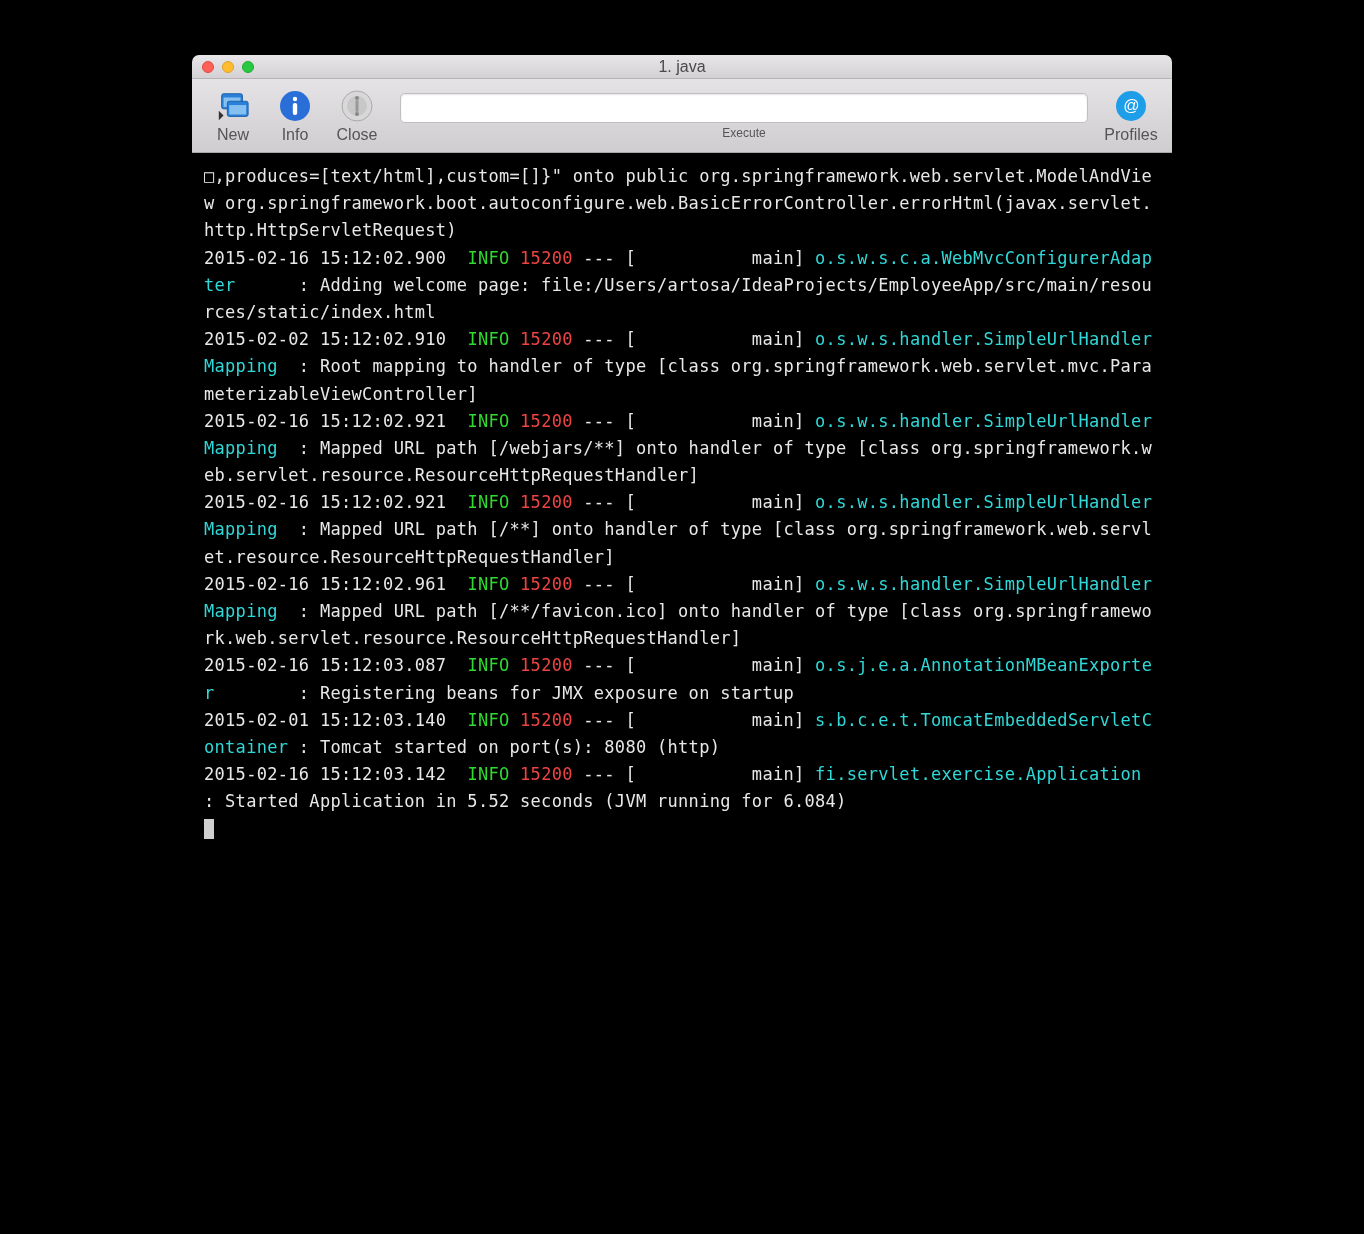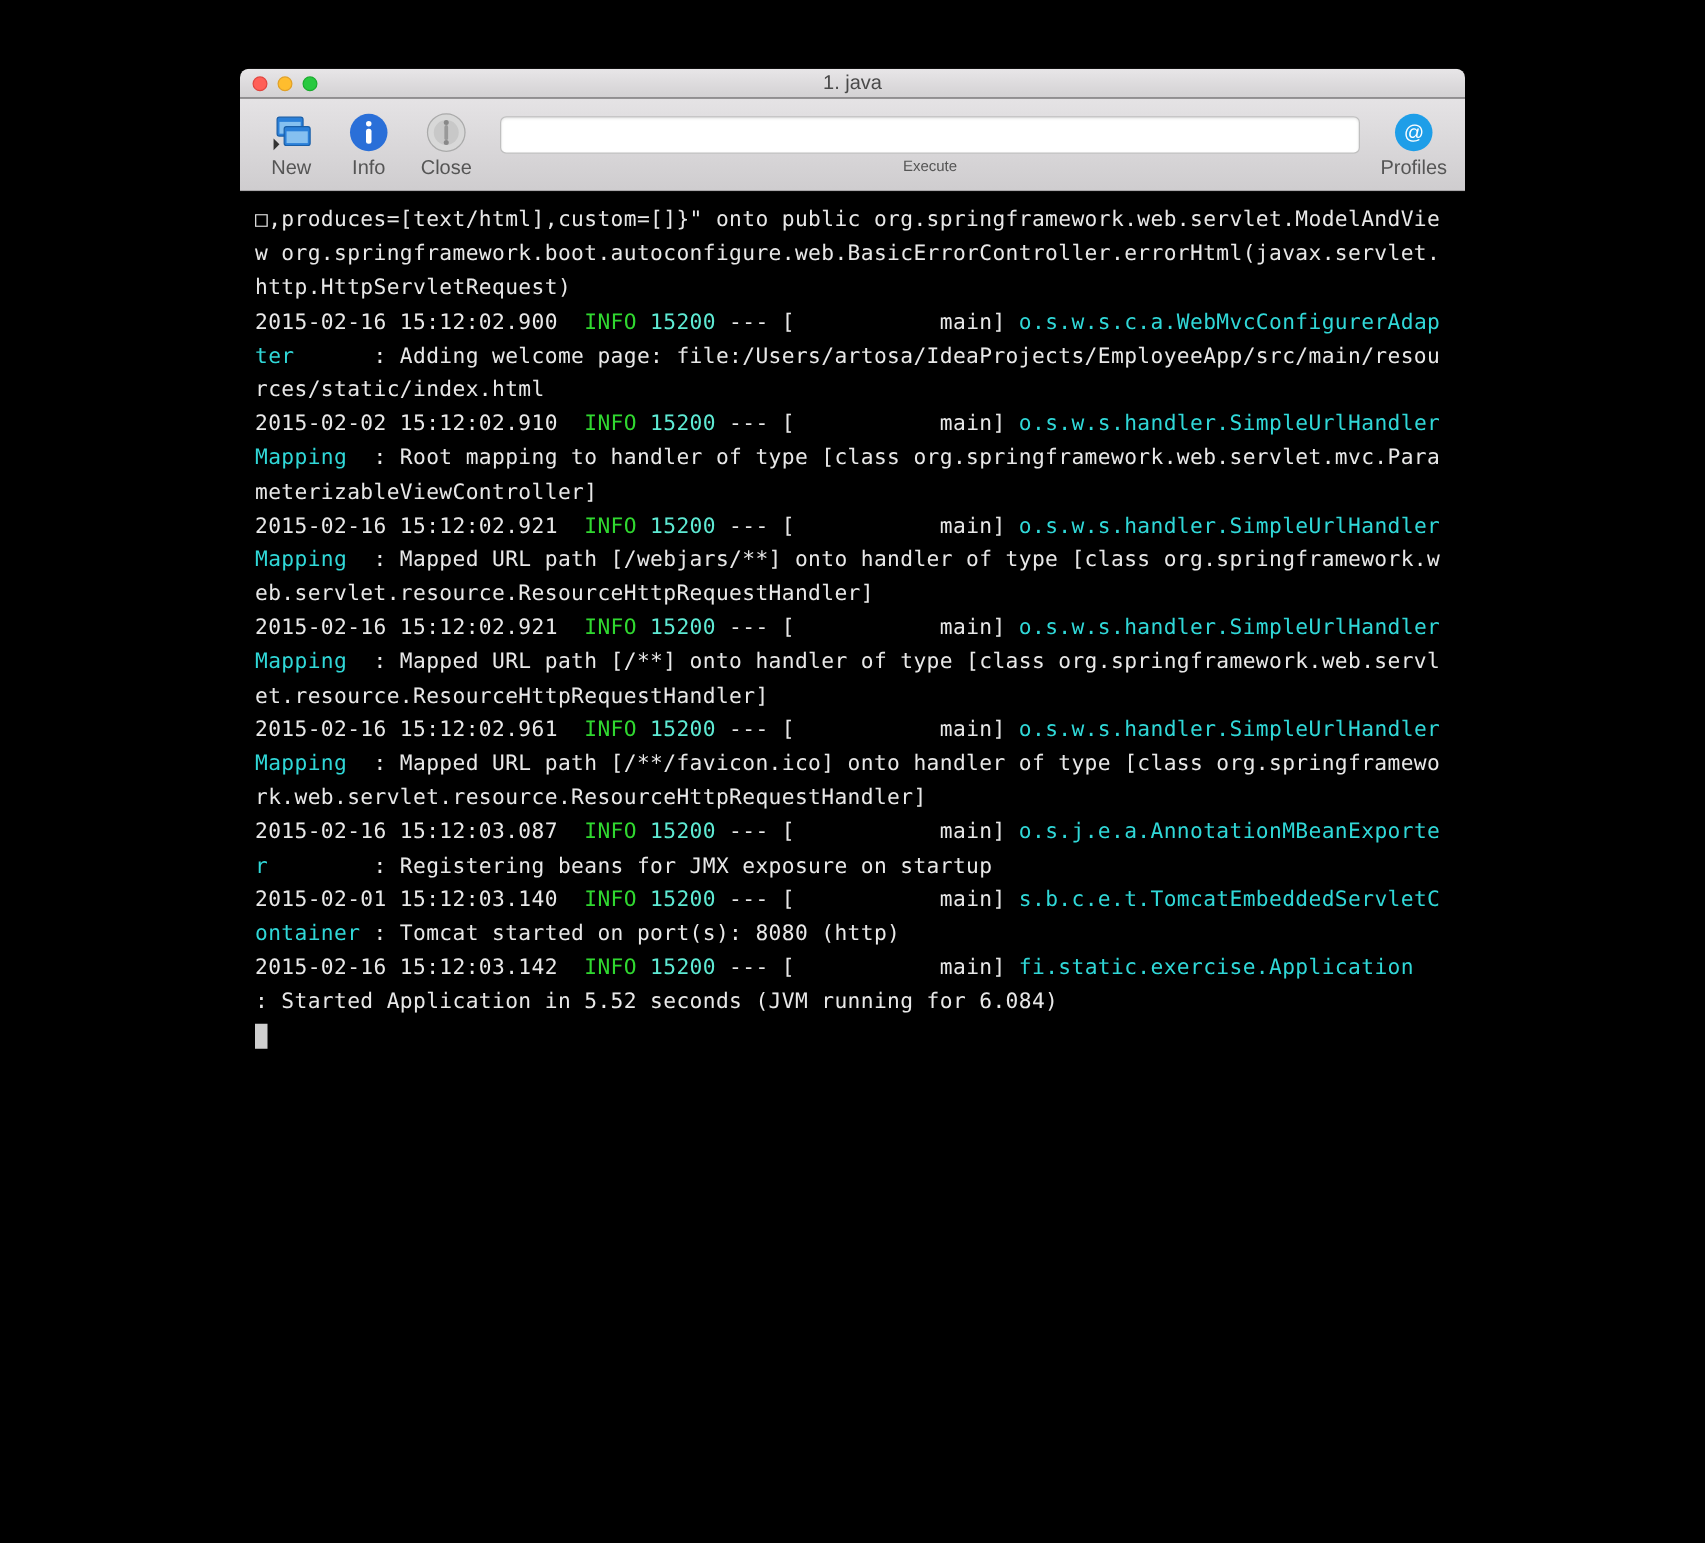--- a/index.html
+++ b/index.html
@@ -111,21 +111,21 @@
     font-size: 17px;
     line-height: 1.60;
     color: #e8e8e8;
     min-height: 760px;
     white-space: pre-wrap;
     word-break: break-all;
     letter-spacing: 0.3px;
   }
   .c-w { color: #e8e8e8; }
   .c-g { color: #30d830; }
-  .c-m { color: #5eead4; }
+  .c-m { color: #ef4444; }
   .c-c { color: #30d8d8; }
   .cursor {
     display: inline-block;
     width: 10px;
     height: 20px;
     background: #cfcfcf;
     vertical-align: text-bottom;
   }
 </style>
 </head>
@@ -196,15 +196,15 @@
   </div>
 
   <div class="terminal" id="terminal"><span class="c-w">□,produces=[text/html],custom=[]}" onto public org.springframework.web.servlet.ModelAndView org.springframework.boot.autoconfigure.web.BasicErrorController.errorHtml(javax.servlet.http.HttpServletRequest)
 </span><span class="c-w">2015-02-16 15:12:02.900  </span><span class="c-g">INFO</span><span class="c-w"> </span><span class="c-m">15200</span><span class="c-w"> --- [           main] </span><span class="c-c">o.s.w.s.c.a.WebMvcConfigurerAdapter     </span><span class="c-w"> : Adding welcome page: file:/Users/artosa/IdeaProjects/EmployeeApp/src/main/resources/static/index.html
 </span><span class="c-w">2015-02-02 15:12:02.910  </span><span class="c-g">INFO</span><span class="c-w"> </span><span class="c-m">15200</span><span class="c-w"> --- [           main] </span><span class="c-c">o.s.w.s.handler.SimpleUrlHandlerMapping </span><span class="c-w"> : Root mapping to handler of type [class org.springframework.web.servlet.mvc.ParameterizableViewController]
 </span><span class="c-w">2015-02-16 15:12:02.921  </span><span class="c-g">INFO</span><span class="c-w"> </span><span class="c-m">15200</span><span class="c-w"> --- [           main] </span><span class="c-c">o.s.w.s.handler.SimpleUrlHandlerMapping </span><span class="c-w"> : Mapped URL path [/webjars/**] onto handler of type [class org.springframework.web.servlet.resource.ResourceHttpRequestHandler]
 </span><span class="c-w">2015-02-16 15:12:02.921  </span><span class="c-g">INFO</span><span class="c-w"> </span><span class="c-m">15200</span><span class="c-w"> --- [           main] </span><span class="c-c">o.s.w.s.handler.SimpleUrlHandlerMapping </span><span class="c-w"> : Mapped URL path [/**] onto handler of type [class org.springframework.web.servlet.resource.ResourceHttpRequestHandler]
 </span><span class="c-w">2015-02-16 15:12:02.961  </span><span class="c-g">INFO</span><span class="c-w"> </span><span class="c-m">15200</span><span class="c-w"> --- [           main] </span><span class="c-c">o.s.w.s.handler.SimpleUrlHandlerMapping </span><span class="c-w"> : Mapped URL path [/**/favicon.ico] onto handler of type [class org.springframework.web.servlet.resource.ResourceHttpRequestHandler]
 </span><span class="c-w">2015-02-16 15:12:03.087  </span><span class="c-g">INFO</span><span class="c-w"> </span><span class="c-m">15200</span><span class="c-w"> --- [           main] </span><span class="c-c">o.s.j.e.a.AnnotationMBeanExporter       </span><span class="c-w"> : Registering beans for JMX exposure on startup
 </span><span class="c-w">2015-02-01 15:12:03.140  </span><span class="c-g">INFO</span><span class="c-w"> </span><span class="c-m">15200</span><span class="c-w"> --- [           main] </span><span class="c-c">s.b.c.e.t.TomcatEmbeddedServletContainer</span><span class="c-w"> : Tomcat started on port(s): 8080 (http)
-</span><span class="c-w">2015-02-16 15:12:03.142  </span><span class="c-g">INFO</span><span class="c-w"> </span><span class="c-m">15200</span><span class="c-w"> --- [           main] </span><span class="c-c">fi.static.exercise.Application          </span><span class="c-w"> : Started Application in 5.52 seconds (JVM running for 6.084)
+</span><span class="c-w">2015-02-16 15:12:03.142  </span><span class="c-g">INFO</span><span class="c-w"> </span><span class="c-m">15200</span><span class="c-w"> --- [           main] </span><span class="c-c">fi.servlet.exercise.Application          </span><span class="c-w"> : Started Application in 5.52 seconds (JVM running for 6.084)
 </span><span class="cursor"></span></div>
 </div>
 
 </body></html>

